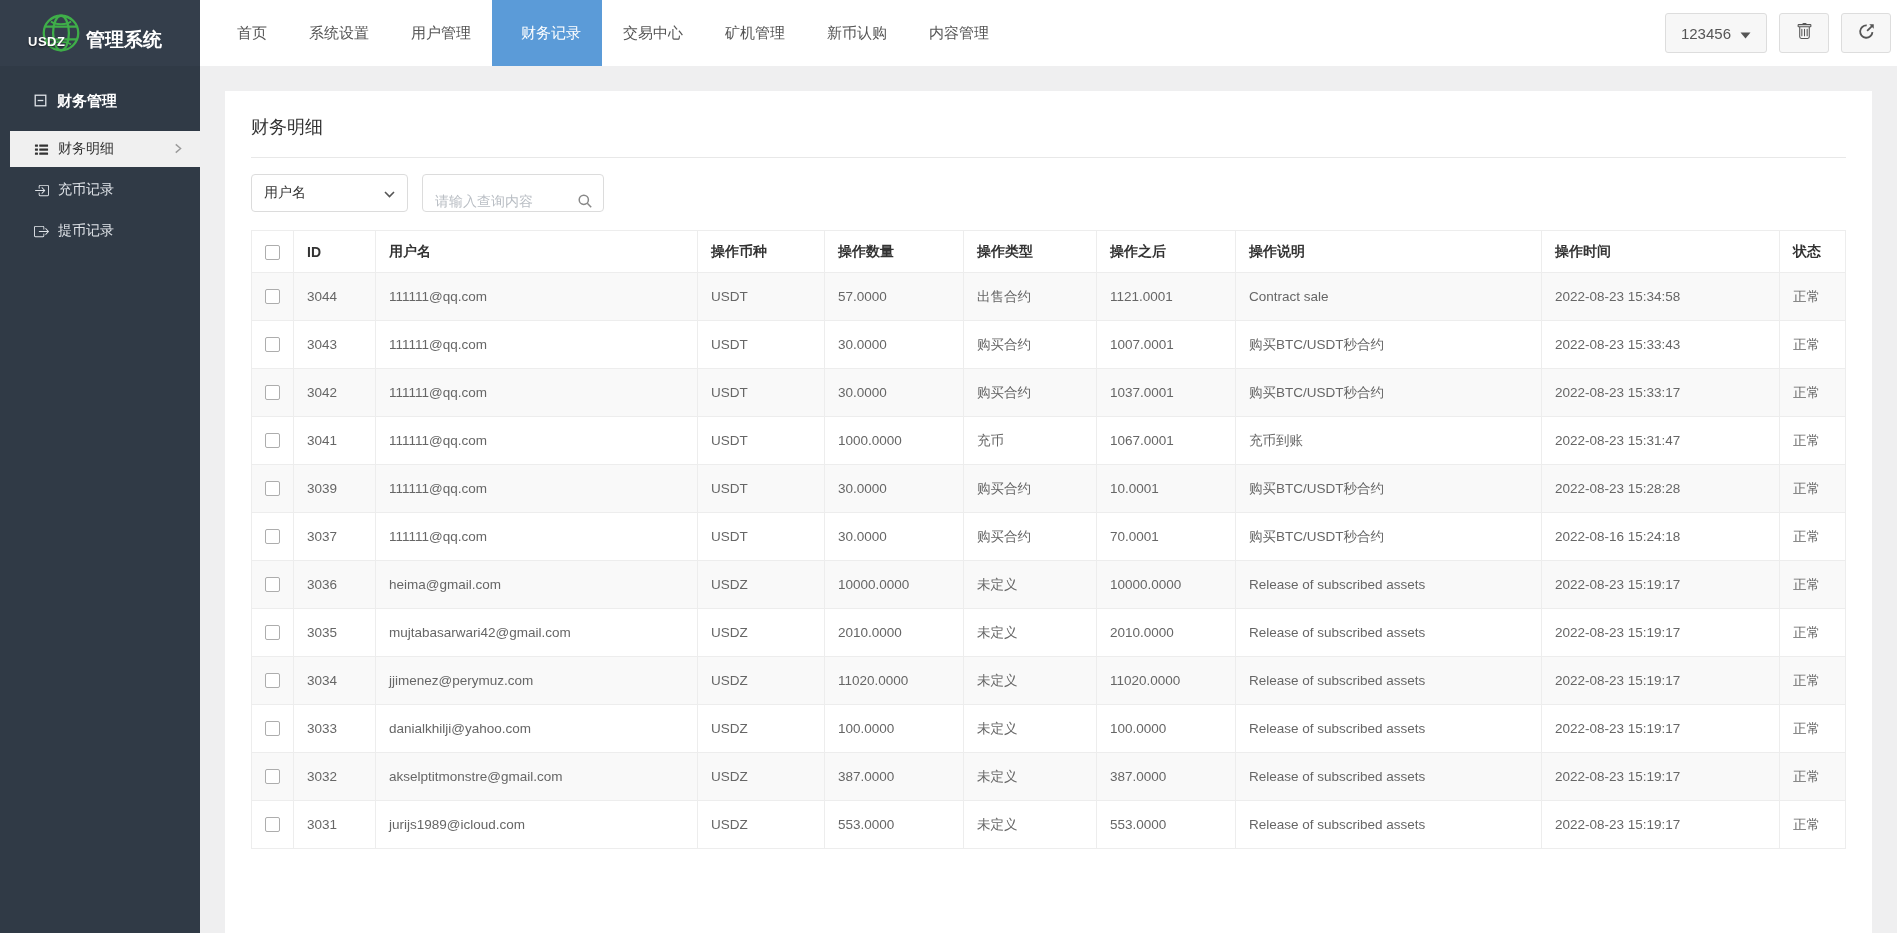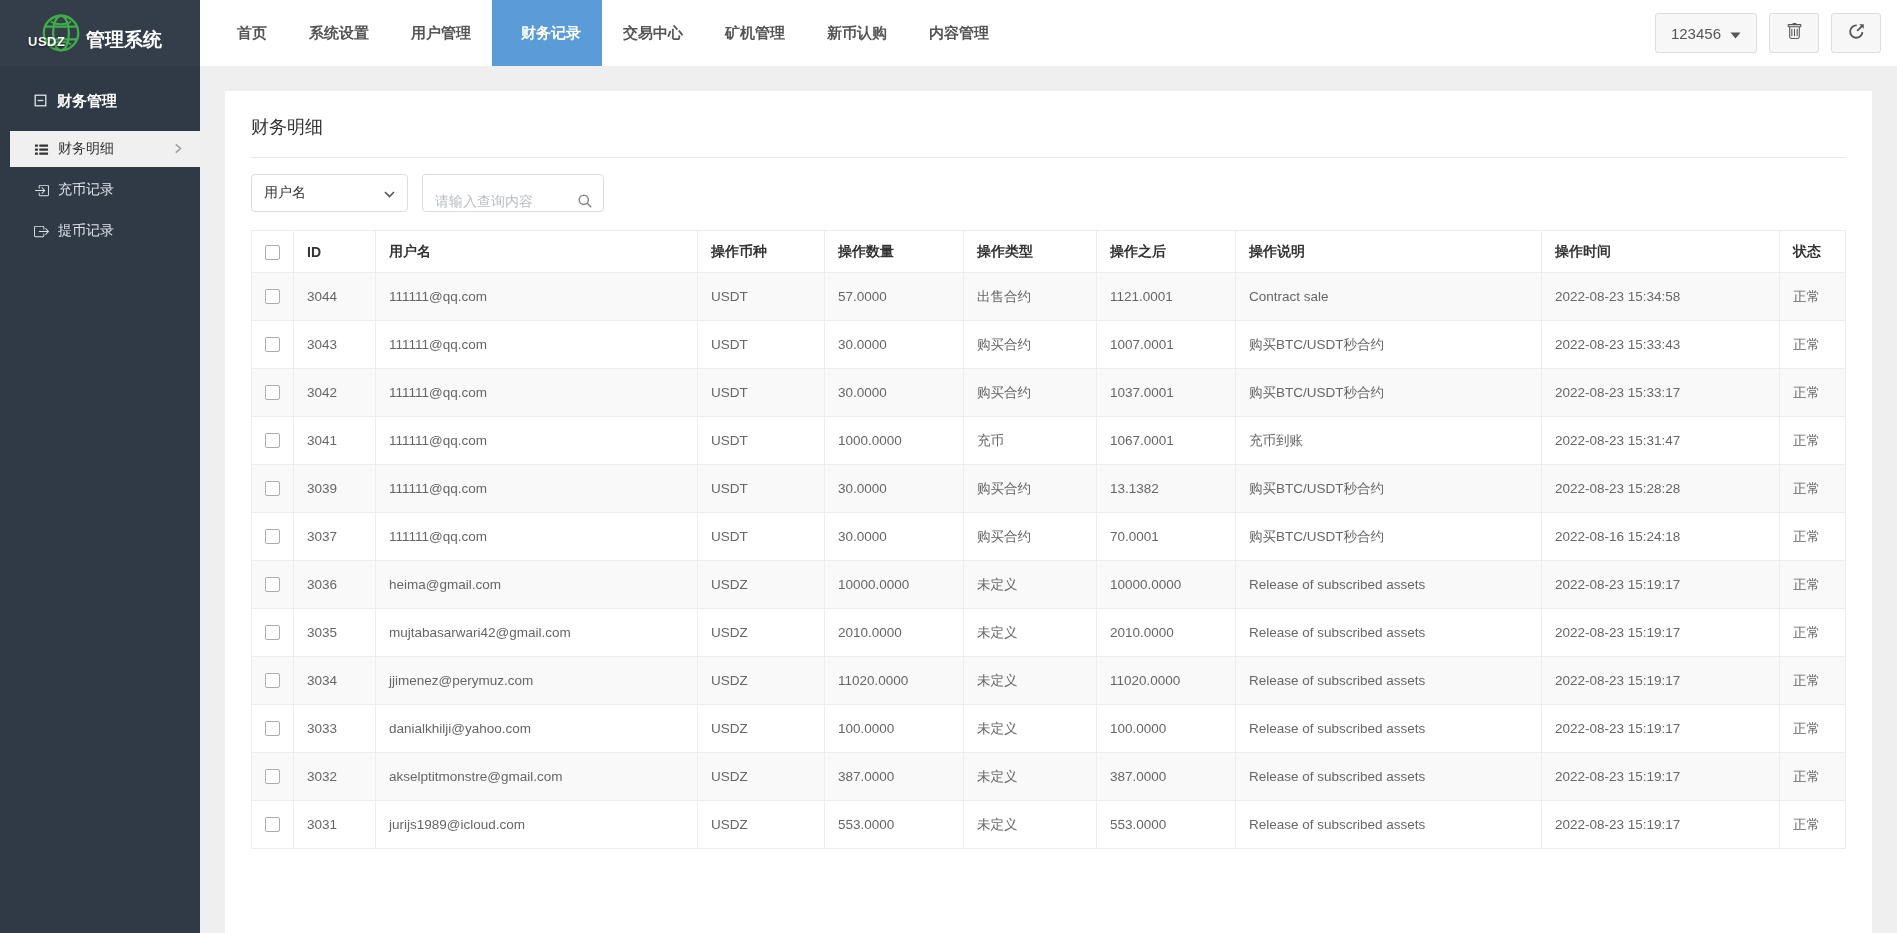--- a/index.html
+++ b/index.html
@@ -19,25 +19,25 @@
   .logo-globe { position: relative; width: 46px; height: 46px; flex: none; }
   .logo-usdz {
     position: absolute; left: -10px; bottom: 7px; color: #fff; font-weight: bold;
     font-size: 13px; letter-spacing: 0.5px; text-shadow: 0 1px 2px rgba(0,0,0,.6);
   }
   .logo-title { color: #fff; font-size: 19px; font-weight: bold; margin-top: 14px; }
 
   .nav-tabs { display: flex; margin-left: 16px; }
   .tab {
     line-height: 66px; padding: 0 21px; font-size: 15px; color: #555;
-    cursor: pointer; white-space: nowrap; font-weight: bold;
+    cursor: pointer; white-space: nowrap;
   }
   .tab.active { background: #5b9bd8; color: #fff; padding-left: 29px; }
 
-  .topbar-right { margin-left: auto; display: flex; align-items: center; gap: 12px; padding-right: 16px; }
+  .topbar-right { margin-left: auto; display: flex; align-items: center; gap: 12px; padding-right: 6px; }
   .tb-btn {
     height: 40px; border: 1px solid #ddd; background: #f7f7f7; border-radius: 3px;
     display: flex; align-items: center; justify-content: center; color: #555;
     cursor: pointer; padding: 0 15px; font-size: 15px;
   }
   .tb-btn .caret { margin-left: 9px; display: inline-block; }
   .tb-btn.icon-only { width: 50px; padding: 0; }
 
   
   .sidebar {
@@ -316,21 +316,21 @@
   </tr>
           <tr>
     <td class="cb-cell">
       <input type="checkbox" style="">
     </td>
     <td>3039</td>
     <td>111111@qq.com</td>
     <td>USDT</td>
     <td>30.0000</td>
     <td>购买合约</td>
-    <td>13.1382</td>
+    <td>10.0001</td>
     <td>购买BTC/USDT秒合约</td>
     <td>2022-08-23 15:28:28</td>
     <td>正常</td>
   </tr>
           <tr>
     <td class="cb-cell">
       <input type="checkbox" style="">
     </td>
     <td>3037</td>
     <td>111111@qq.com</td>

